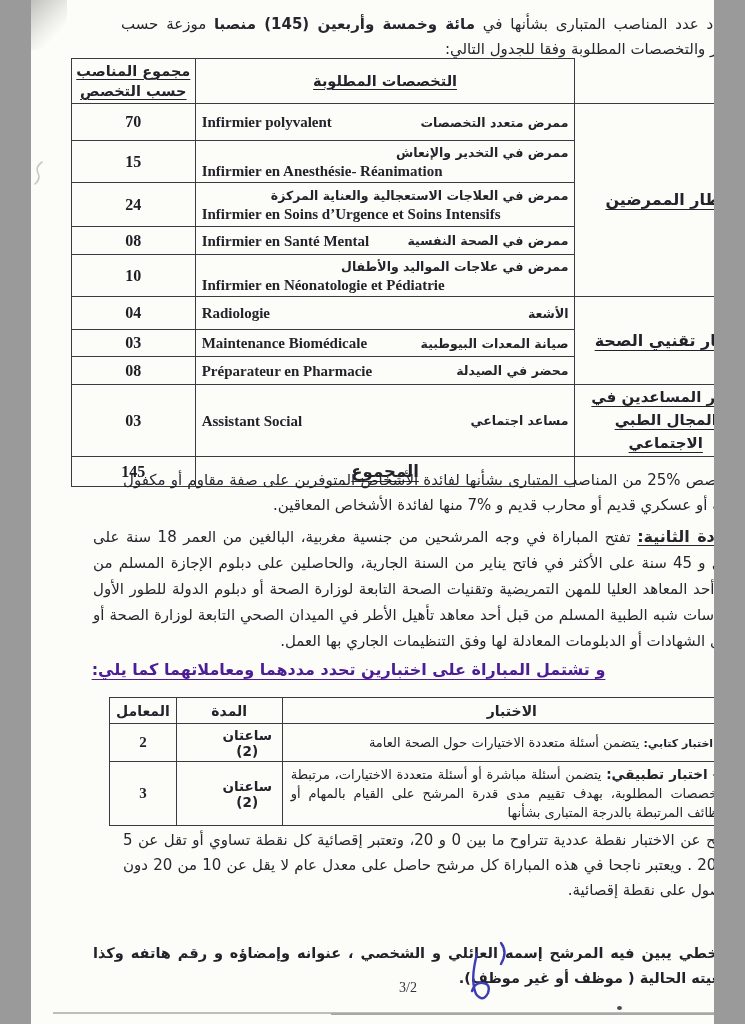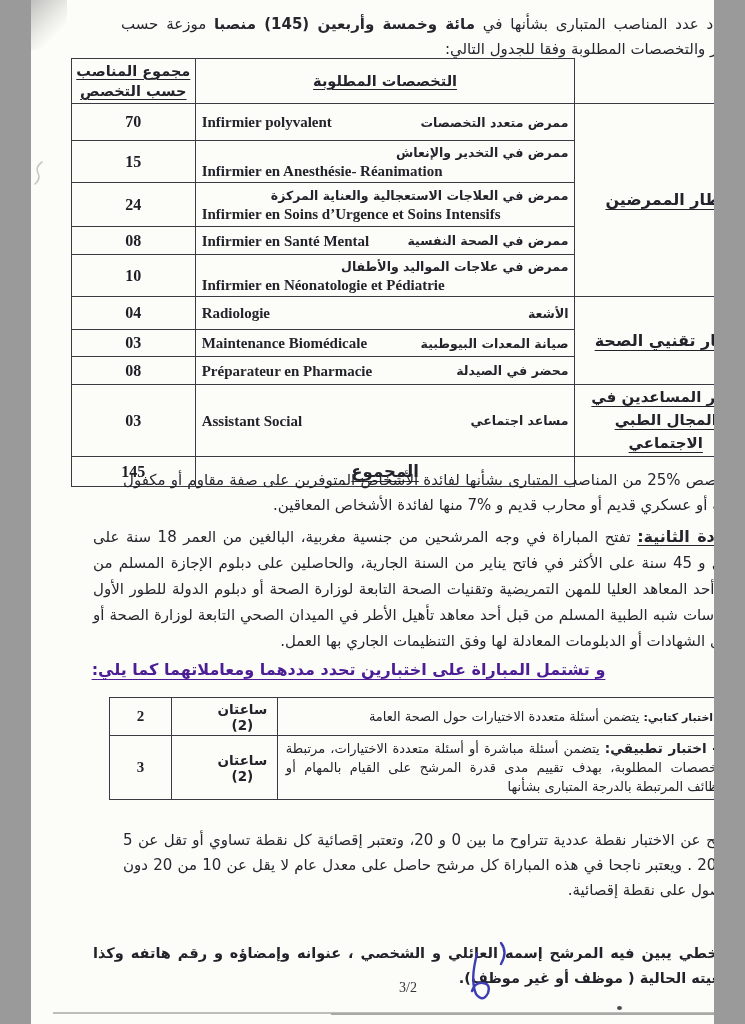--- a/index.html
+++ b/index.html
@@ -197,20 +197,25 @@
 
   <div class="center-head" style="left:25px; top:660px; width:585px;">و تشتمل المباراة على اختبارين تحدد مددهما ومعاملاتهما كما يلي:</div>
 
   <table class="t2">
     <colgroup>
         <col style="width:62px">
         <col style="width:106px">
         <col style="width:465px">
       </colgroup>
     <tbody>
+        <tr style="height:26px">
+      <td class="th">المعامل</td>
+      <td class="th">المدة</td>
+      <td class="th">الاختبار</td>
+    </tr>
     <tr style="height:38px">
       <td class="coef">2</td>
       <td class="dur">ساعتان (2)</td>
       <td class="exam">
         <span class="b" style="font-size:11px">1 - اختبار كتابي:</span><span>  يتضمن أسئلة متعددة الاختيارات حول الصحة العامة</span>
       </td>
     </tr>
     <tr style="height:64px">
       <td class="coef">3</td>
       <td class="dur">ساعتان (2)</td>

